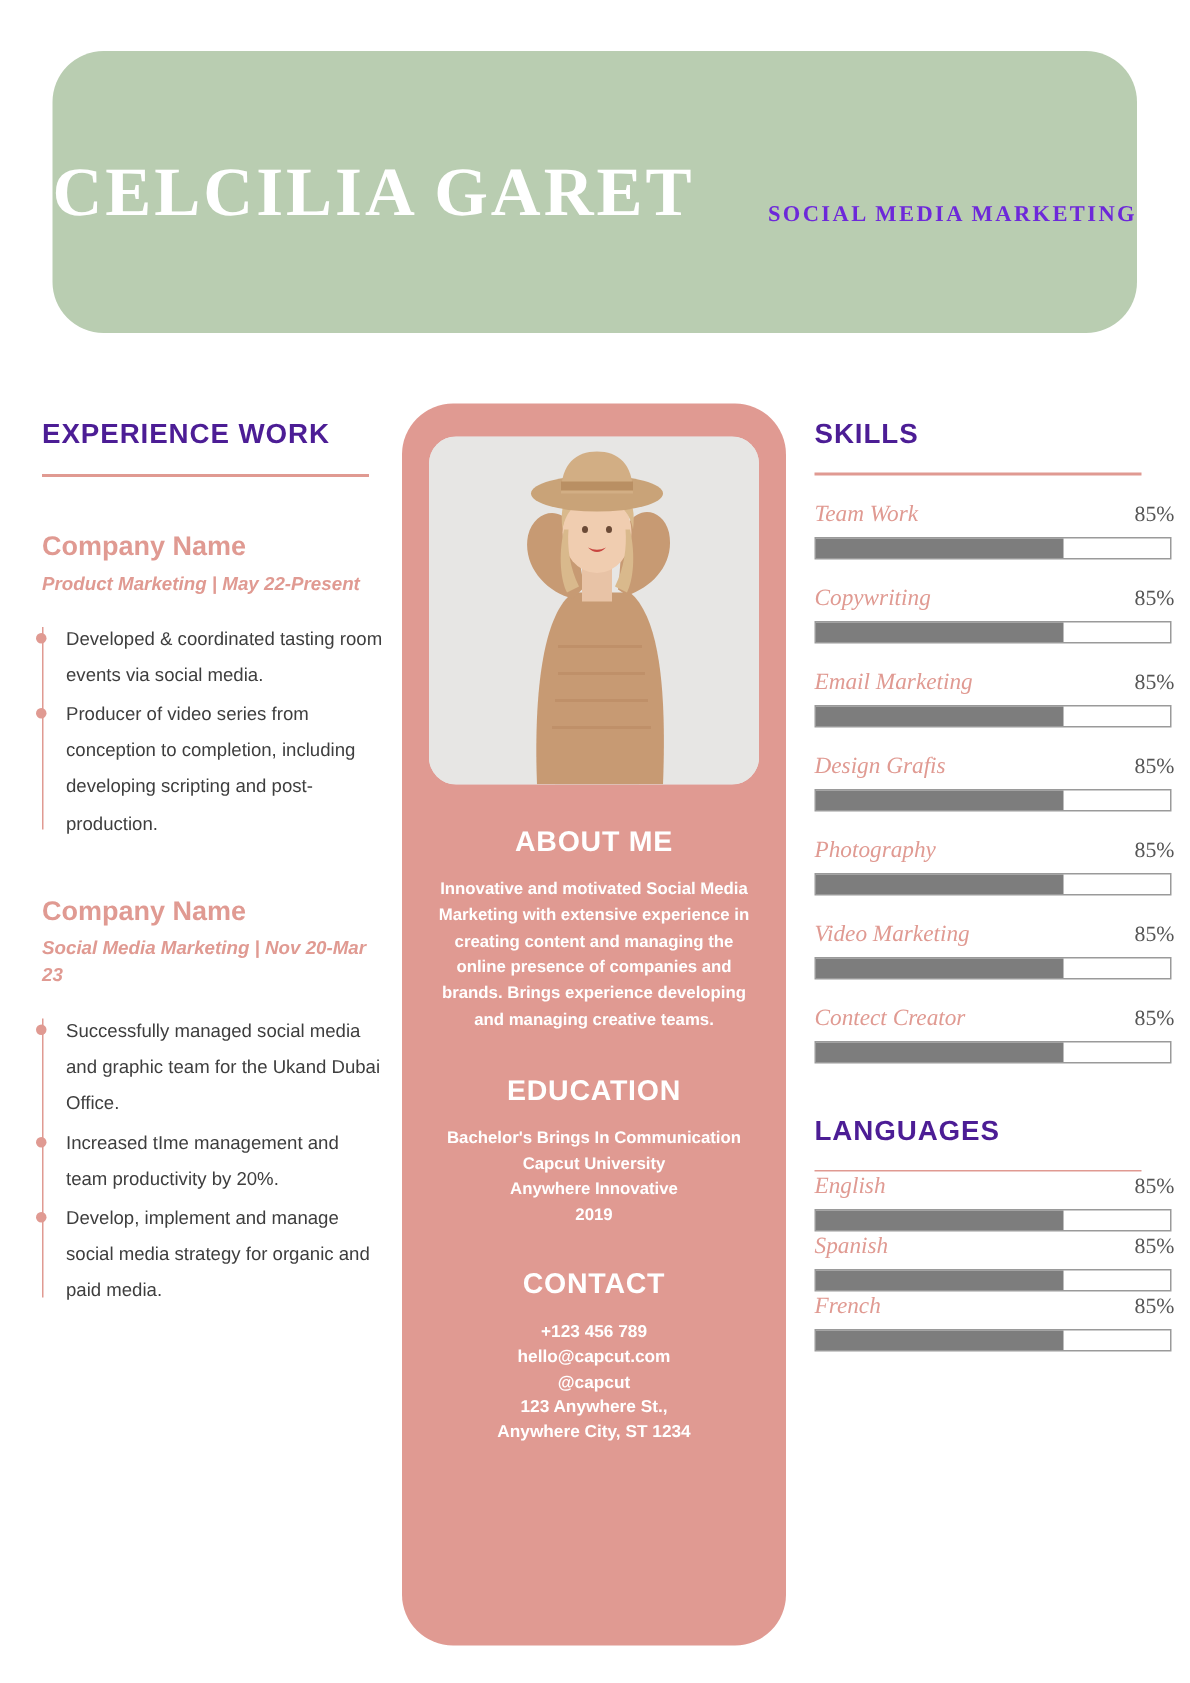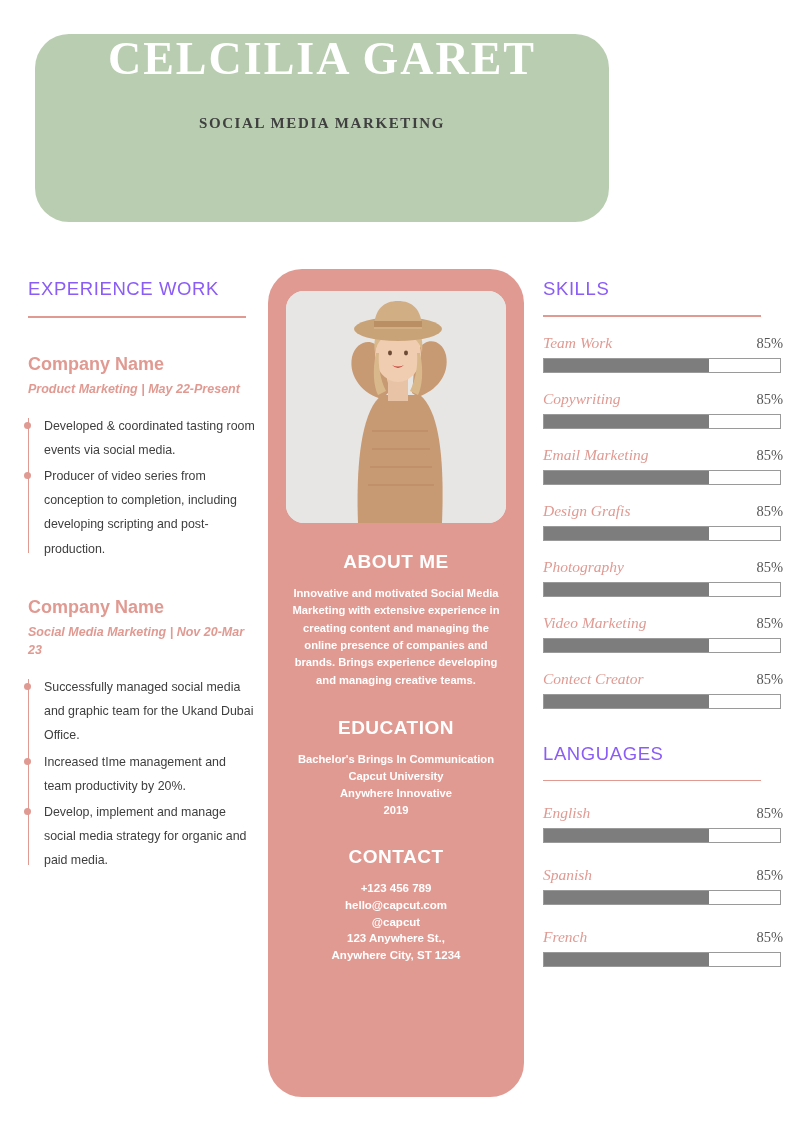--- a/index.html
+++ b/index.html
@@ -12,44 +12,44 @@
   .page {
     position: relative;
     width: 793px; height: 1122px;
     background: #ffffff;
   }
 
   
   .header {
     position: absolute;
     left: 35px; top: 34px;
-    width: 574px; height: 188px;
+    width: 723px; height: 188px;
     background: #b9cdb1;
     border-radius: 34px;
     display: flex;
-    flex-direction: column;
+    flex-direction: row;
     align-items: center;
-    justify-content: flex-start;
+    justify-content: space-between;
   }
   .header-name {
     font-family: "Liberation Serif", serif;
     font-weight: bold;
     font-size: 46px;
     letter-spacing: 2px;
     color: #ffffff;
     text-align: center;
     line-height: 1.1;
   }
   .header-role {
     margin-top: 30px;
     font-family: "Liberation Serif", serif;
     font-weight: bold;
     font-size: 15px;
     letter-spacing: 1.6px;
-    color: #404040;
+    color: #6d28d9;
     text-align: center;
   }
 
   
   .center-col {
     position: absolute;
     left: 268px; top: 233px;
     width: 256px; height: 828px;
     background: #e09a92;
     border-radius: 34px;
@@ -89,22 +89,22 @@
   .contact-line { font-size: 11.5px; line-height: 1.45; font-weight: bold; }
 
   
   .left-col {
     position: absolute;
     left: 28px; top: 278px;
     width: 228px;
   }
   .section-title {
     font-size: 18.5px;
-    font-weight: normal;
-    color: #8b5cf6;
+    font-weight: bold;
+    color: #4c1d95;
     letter-spacing: 0.6px;
   }
   .title-rule {
     height: 1.5px;
     background: #e09a92;
     margin-top: 16px;
     width: 218px;
   }
   .job { margin-top: 36px; position: relative; }
   .job-company {
@@ -179,21 +179,21 @@
     width: 238px; height: 15px;
     border: 1px solid #9a9a9a;
     background: #ffffff;
     position: relative;
   }
   .bar-fill {
     position: absolute; left: 0; top: 0; bottom: 0;
     background: #7d7d7d;
   }
   .lang-block { margin-top: 34px; }
-  .lang { margin-top: 23px; }
+  .lang { margin-top: 1px; }
 </style>
 </head>
 <body>
 
 <div class="page">
 
   <div class="header">
     <div class="header-name">CELCILIA GARET</div>
     <div class="header-role">SOCIAL MEDIA MARKETING</div>
   </div>

